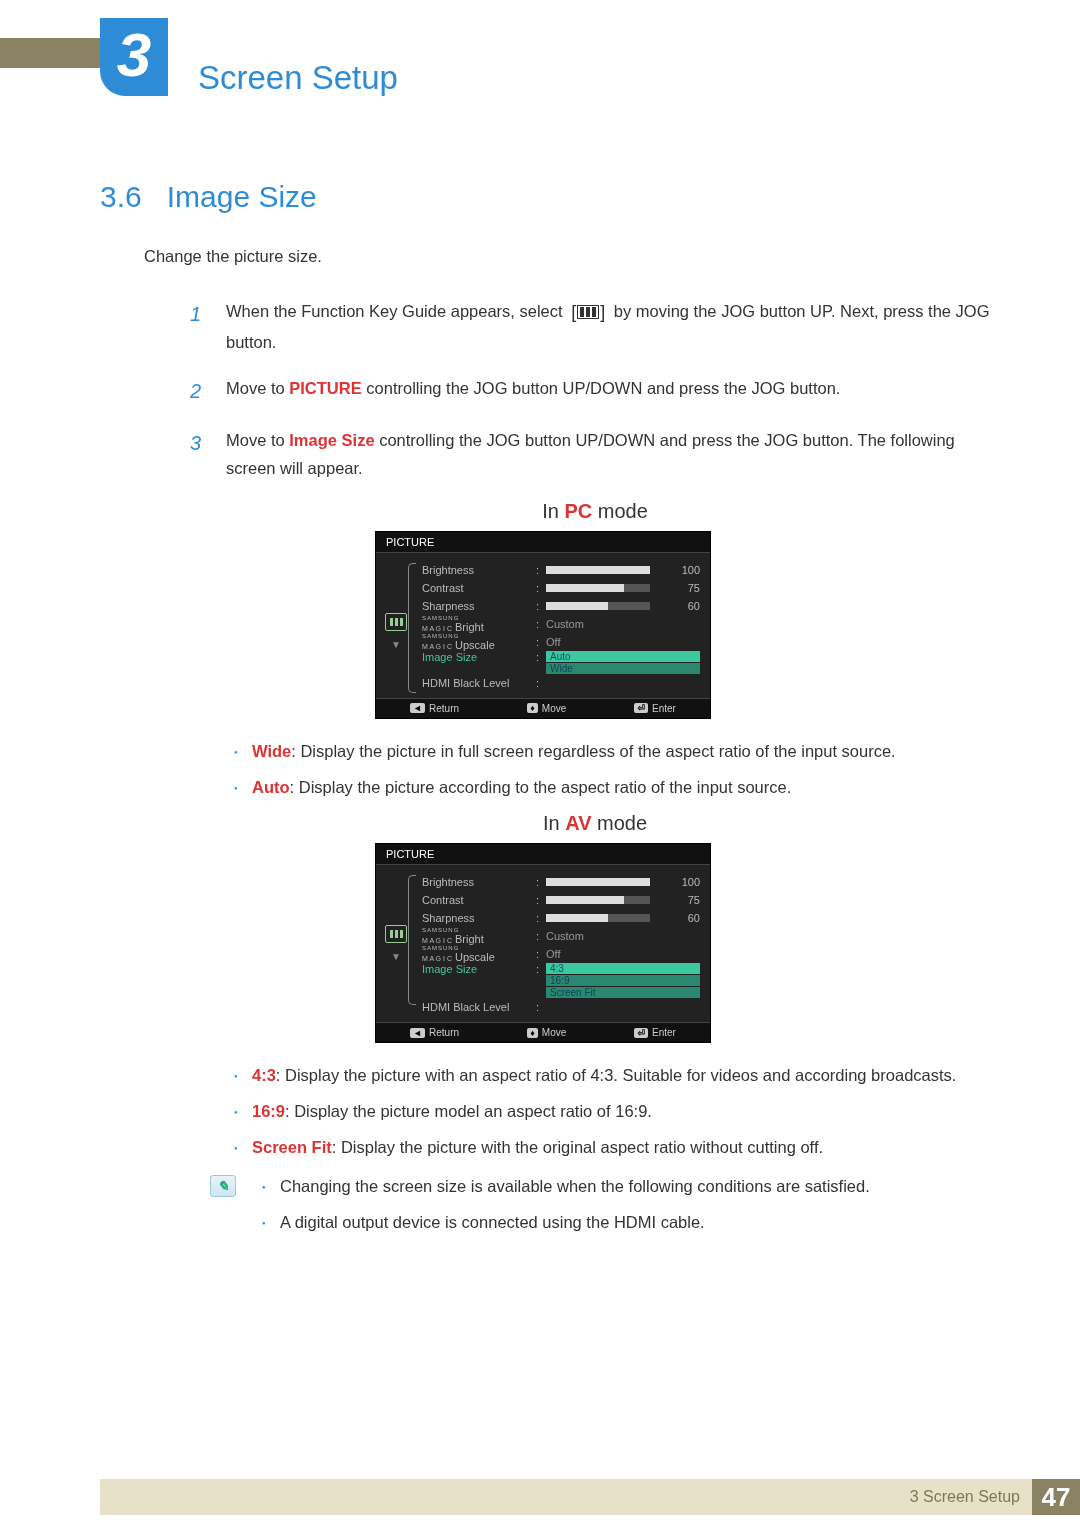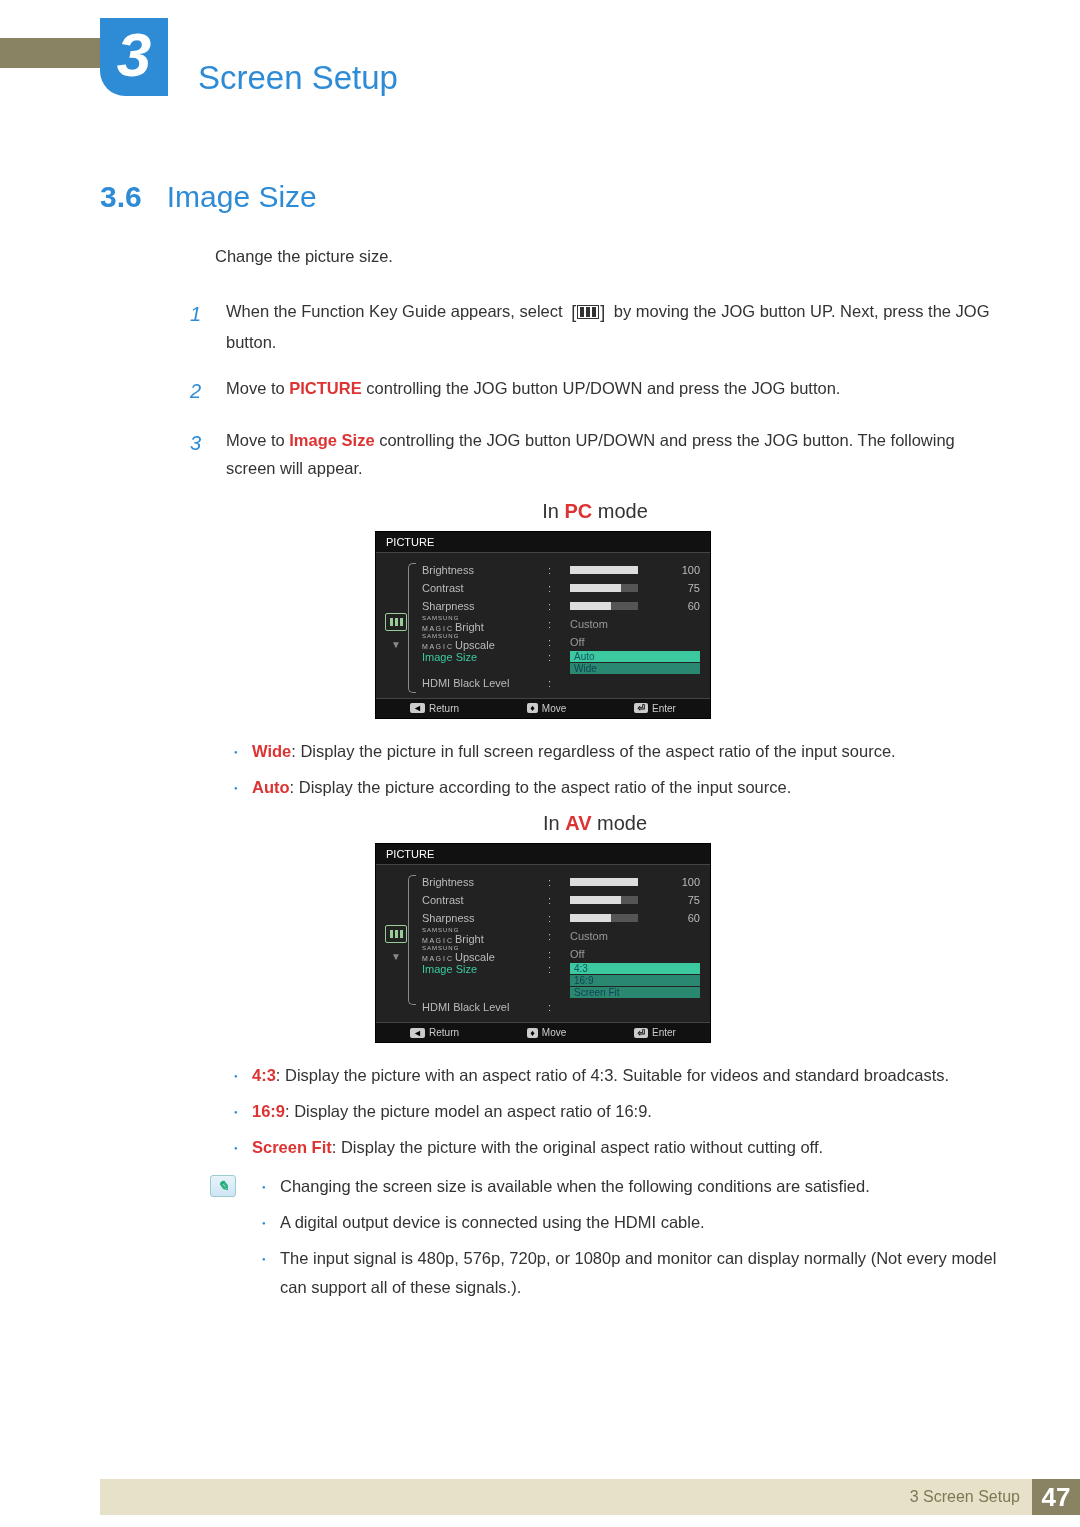--- a/index.html
+++ b/index.html
@@ -54,44 +54,44 @@
   .chapter-title-bg{
     position:absolute; top:38px; left:168px; right:0; height:30px; background:#fff; z-index:1;
   }
   .content {
     position: absolute;
     top: 180px;
     left: 100px;
     right: 80px;
   }
   .sec-row { display:flex; gap:25px; margin-bottom:30px;}
-  .sec-num { color:#2e8bd6; font-size:30px; font-weight:700; }
+  .sec-num { color:#2e8bd6; font-size:30px; font-weight:400; }
   .sec-title { color:#2e8bd6; font-size:30px; font-weight:500; }
-  .body-text { margin-left:115px; color:#333; font-size:16.5px; margin-bottom:28px; line-height:1.5;}
+  .body-text { margin-left:44px; color:#333; font-size:16.5px; margin-bottom:28px; line-height:1.5;}
   .subsec-row { margin-left:90px; display:flex; gap:18px; color:#2e8bd6; font-size:19px; font-weight:500; margin-bottom:22px;}
   ol.steps { list-style:none; margin-left:90px; }
   ol.steps li { display:flex; gap:18px; margin-bottom:18px; font-size:16.5px; line-height:1.7; }
   ol.steps .num { color:#2e8bd6; font-style:italic; font-size:20px; font-weight:500; min-width:18px;}
   .hl-red { color:#d33; font-weight:bold; }
   .mode-label { text-align:center; font-size:20px; margin:6px 0 8px 90px;}
   .osd {
     margin:0 auto 18px auto;
     width:336px; background:#222; color:#ccc; font-size:11px; margin-left:calc(90px + 185px);
     border:1px solid #000;
   }
   .osd-title { background:#111; color:#fff; padding:4px 10px; font-size:11px; border-bottom:1px solid #444;}
   .osd-body { display:flex; }
   .osd-left { width:40px; display:flex; flex-direction:column; align-items:center; padding-top:60px; gap:6px; position:relative;}
   .osd-left .bracket { position:absolute; left:32px; top:10px; width:8px; height:130px; border:1px solid #888; border-right:none; border-radius:5px 0 0 5px;}
   .osd-left .iconbox { width:22px; height:18px; border:1px solid #9c9; border-radius:2px; display:flex; align-items:center; justify-content:center;}
   .osd-left .iconbox .bars { display:flex; gap:2px;}
   .osd-left .iconbox .bars span{ width:3px; height:8px; background:#9c9; display:block;}
   .osd-left .arrow-down{ color:#888; font-size:10px; margin-top:2px;}
   .osd-rows { flex:1; padding:8px 10px 6px 6px; }
-  .osd-row { display:flex; align-items:center; height:18px; gap:16px;}
+  .osd-row { display:flex; align-items:center; height:18px; gap:4px;}
   .osd-row .label { width:110px; color:#bbb; }
   .osd-row .label.active { color:#3cc9a0; }
   .osd-row .colon { width:6px; color:#bbb;}
   .osd-row .val { color:#bbb; width:42px; text-align:right;}
   .osd-row .bar { flex:1; height:8px; background:#555; position:relative; margin-right:4px;}
   .osd-row .bar .fill { position:absolute; left:0; top:0; bottom:0; background:#ddd;}
   .osd-row .txt { color:#999; }
   .osd-row .magic { font-size:7px; line-height:1; }
   .osd-row .magic .s{ font-size:6px; letter-spacing:1px; display:block;}
   .osd-foot { background:#111; display:flex; justify-content:space-around; padding:4px 0; font-size:10px; border-top:1px solid #444;}
@@ -332,31 +332,30 @@
           <span>Move</span>
         </span>
       <span>
           <span class="k">⏎</span>
           <span>Enter</span>
         </span>
     </div>
   </div>
 
   <ul class="bullets">
-    <li><span class="hl-red">4:3</span><span>: Display the picture with an aspect ratio of 4:3. Suitable for videos and standard broadcasts.</span></li>
+    <li><span class="hl-red">4:3</span><span>: Display the picture with an aspect ratio of 4:3. Suitable for videos and according broadcasts.</span></li>
     <li><span class="hl-red">16:9</span><span>: Display the picture model an aspect ratio of 16:9.</span></li>
     <li><span class="hl-red">Screen Fit</span><span>: Display the picture with the original aspect ratio without cutting off.</span></li>
   </ul>
 
   <div class="note-row">
     <div class="note-icon">✎</div>
     <ul class="bullets">
       <li>Changing the screen size is available when the following conditions are satisfied.</li>
       <li>A digital output device is connected using the HDMI cable.</li>
-      <li>The input signal is 480p, 576p, 720p, or 1080p and monitor can display normally (Not every model can support all of these signals.).</li>
     </ul>
   </div>
 
 </div>
 
 <div class="footer">
   <span class="crumb">3 Screen Setup</span>
   <div class="pagebox">47</div>
 </div>
 

